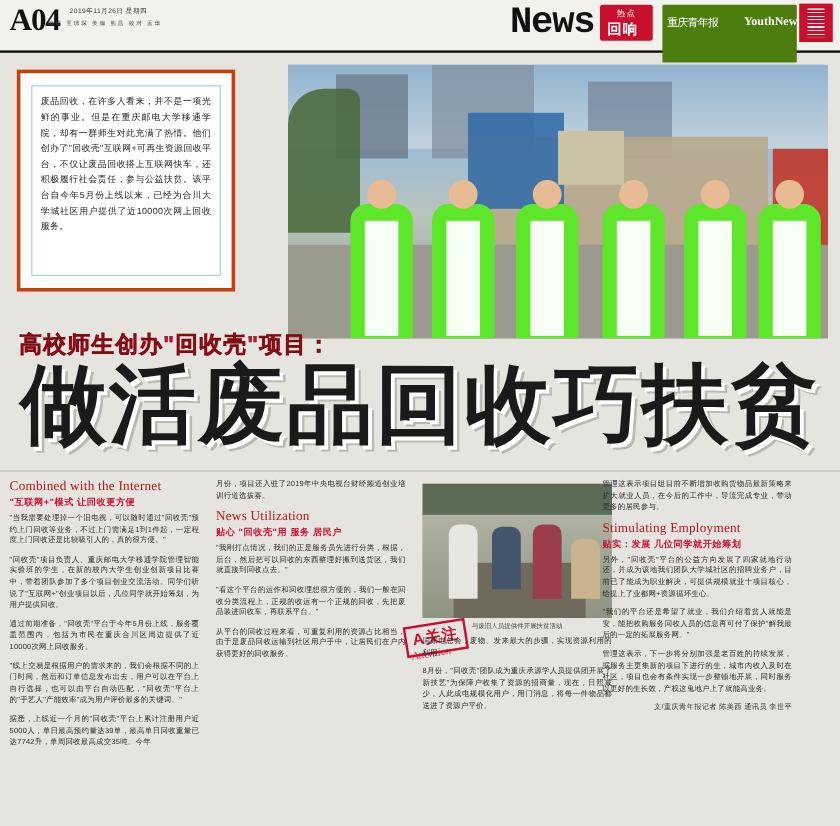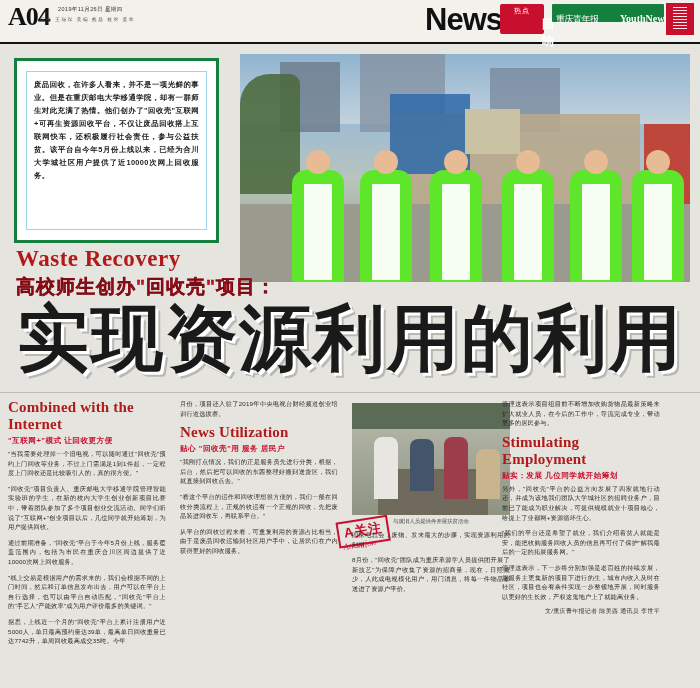--- a/index.html
+++ b/index.html
@@ -51,21 +51,21 @@
     color: #444;
     letter-spacing: 1.6px;
     width: 150px;
   }
   .news-word {
     position: absolute;
     left: 425px; top: 2px;
     font-size: 31px;
     font-weight: bold;
     color: #111;
-    font-family: Liberation Sans, sans-serif;
+    font-family: Liberation Mono, monospace;
     letter-spacing: -1px;
   }
   .hot-badge {
     position: absolute;
     left: 500px; top: 4px;
     width: 44px; height: 30px;
     background: #c8102e;
     color: #fff;
     border-radius: 2px;
   }
@@ -74,27 +74,26 @@
     left: 14px; top: 2px;
     font-size: 7px;
     letter-spacing: 1px;
   }
   .hot-badge .l2 {
     position: absolute;
     left: 6px; top: 12px;
     font-size: 12px;
     font-weight: bold;
     letter-spacing: 1px;
-    margin-left: 36px;
   }
   .brand-block {
     position: absolute;
     left: 552px; top: 4px;
-    width: 112px; height: 18px;
-    background: #15803d;
+    width: 112px; height: 48px;
+    background: #4d7c0f;
     color: #fff;
     border-radius: 1px;
   }
   .brand-cn {
     position: absolute;
     left: 4px; top: 9px;
     font-size: 9px;
     letter-spacing: -0.5px;
   }
   .brand-en {
@@ -121,26 +120,25 @@
 
   
   .top-area {
     position: absolute;
     left: 0; top: 44px;
     width: 700px; height: 345px;
   }
   .lead-box {
     position: absolute;
     left: 14px; top: 14px;
-    width: 205px; height: 185px;
+    width: 182px; height: 185px;
     background: #fff;
-    border: 3px solid #15803d;
+    border: 3px solid #c2410c;
     box-sizing: border-box;
     padding: 10px 9px;
-    font-weight: bold;
   }
   .lead-box .inner {
     border: 1px solid #9ad8e8;
     height: 100%;
     box-sizing: border-box;
     padding: 6px 7px;
   }
   .lead-text {
     font-size: 7.4px;
     line-height: 13px;
@@ -240,24 +238,24 @@
     top: 6px;
     width: 158px;
     height: 288px;
   }
   .c1 { left: 8px; }
   .c2 { left: 180px; }
   .c3 { left: 352px; }
   .c4 { left: 502px; }
 
   .sec-en {
-    font-size: 15px;
+    font-size: 11px;
     font-family: "Liberation Serif", serif;
     color: #b01a1a;
-    font-weight: bold;
+    font-weight: normal;
     margin-bottom: 3px;
     letter-spacing: 0.2px;
   }
   .sub-red {
     font-size: 7.6px;
     font-weight: bold;
     color: #c8102e;
     margin-bottom: 3px;
     letter-spacing: 0.5px;
   }
@@ -365,23 +363,22 @@
       <div class="banner"></div>
       <div class="ground"></div>
       <div class="person p1"></div>
       <div class="person p2"></div>
       <div class="person p3"></div>
       <div class="person p4"></div>
       <div class="person p5"></div>
       <div class="person p6"></div>
     </div>
 
-    <div class="kicker-en">Waste Recovery</div>
     <div class="kicker-cn">高校师生创办"回收壳"项目：</div>
-    <div class="headline">实现资源利用的利用</div>
+    <div class="headline">做活废品回收巧扶贫</div>
   </div>
 
   <div class="body-area">
 
     <div class="col c1">
       <div class="sec-en">Combined with the Internet</div>
       <div class="sub-red">"互联网+"模式 让回收更方便</div>
       <div class="para">"当我需要处理掉一个旧电视，可以随时通过"回收壳"预约上门回收等业务，不过上门需满足1到1件起，一定程度上门回收还是比较吸引人的，真的很方便。"</div>
       <div class="para">"回收壳"项目负责人、重庆邮电大学移通学院管理智能实验班的学生，在新的校内大学生创业创新项目比赛中，带着团队参加了多个项目创业交流活动。同学们听说了"互联网+"创业项目以后，几位同学就开始筹划，为用户提供回收。</div>
       <div class="para">通过前期准备，"回收壳"平台于今年5月份上线，服务覆盖范围内，包括为市民在重庆合川区周边提供了近10000次网上回收服务。</div>

